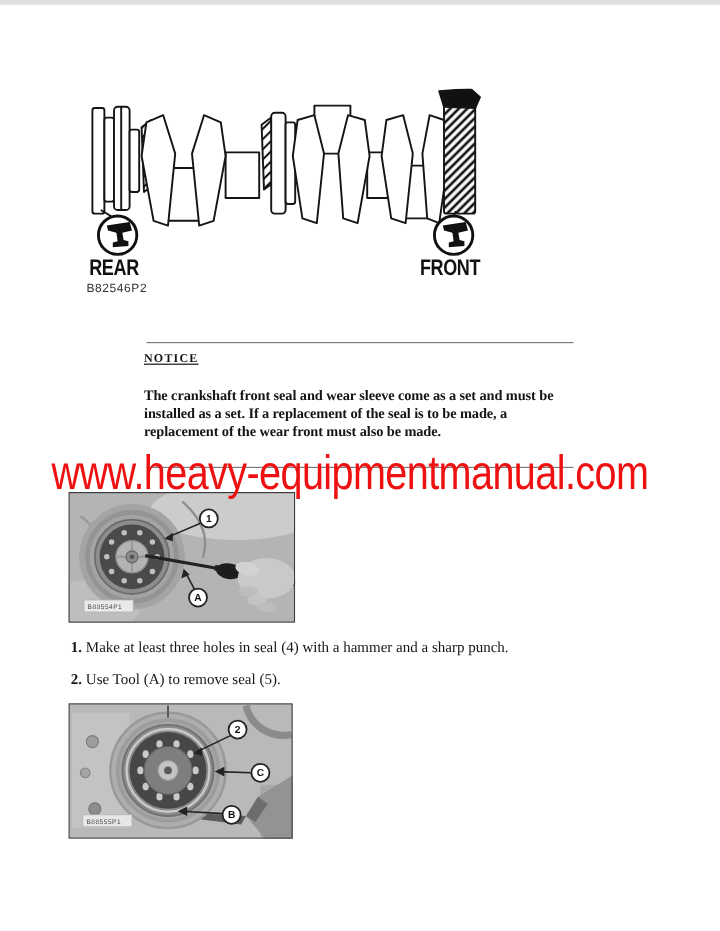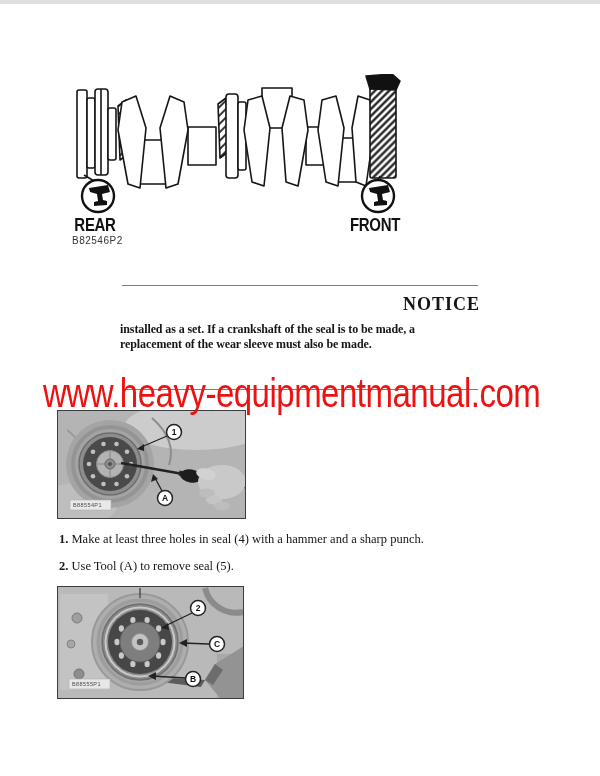--- a/index.html
+++ b/index.html
@@ -24,22 +24,22 @@
     font-size:10px;color:#333;letter-spacing:0.5px;
   }
 
   
   .rule{height:1px;background:#7d7d7d;}
   #rule-top{left:122px;top:281px;width:356px;}
   #rule-mid{left:122px;top:385px;width:356px;}
 
   
   #notice-title{
-    left:120px;top:290px;width:360px;text-align:right;
-    font-weight:bold;font-size:18px;letter-spacing:1px;
+    left:120px;top:290px;width:360px;text-align:left;
+    font-weight:bold;font-size:10px;letter-spacing:1px;text-decoration:underline;
   }
   #notice-body{left:120px;top:318px;width:368px;font-weight:bold;font-size:12px;}
   #notice-body .nline{line-height:15px;letter-spacing:-0.1px;white-space:nowrap;}
 
   
   #watermark{
     left:43px;top:369px;width:516px;line-height:1;white-space:nowrap;
     font-family:"Liberation Sans",sans-serif;font-size:33px;color:#ee1111;
     transform:scaleY(1.22);transform-origin:50% 0;letter-spacing:-0.5px;
     z-index:3;
@@ -126,22 +126,23 @@
     </g>
   </svg>
 
   <div id="rear-label" class="abs end-label">REAR</div>
   <div id="front-label" class="abs end-label">FRONT</div>
   <div id="fig-part-number" class="abs">B82546P2</div>
 
   <div id="rule-top" class="abs rule"></div>
   <div id="notice-title" class="abs">NOTICE</div>
   <div id="notice-body" class="abs">
-    <div class="nline">installed as a set. If a crankshaft of the seal is to be made, a</div>
-    <div class="nline">replacement of the wear sleeve must also be made.</div>
+    <div class="nline">The crankshaft front seal and wear sleeve come as a set and must be</div>
+    <div class="nline">installed as a set. If a replacement of the seal is to be made, a</div>
+    <div class="nline">replacement of the wear front must also be made.</div>
   </div>
 
   <div id="rule-mid" class="abs rule"></div>
   <div id="watermark" class="abs">www.heavy-equipmentmanual.com</div>
 
   <svg id="photo1" class="abs photo" viewBox="0 0 189 109" width="189" height="109">
     <rect x="0" y="0" width="189" height="109" fill="#b4b4b4"></rect>
     <ellipse cx="140" cy="16" rx="72" ry="24" fill="#d0d0d0" opacity="0.85"></ellipse>
     <ellipse cx="20" cy="95" rx="40" ry="22" fill="#c2c2c2" opacity="0.7"></ellipse>
     <path d="M 95 8 Q 120 30 112 55" stroke="#8e8e8e" stroke-width="2" fill="none"></path>

